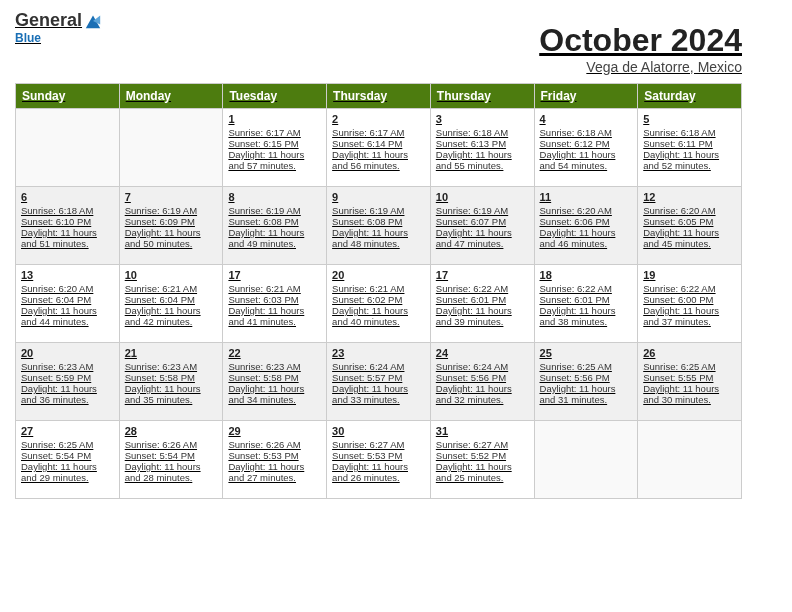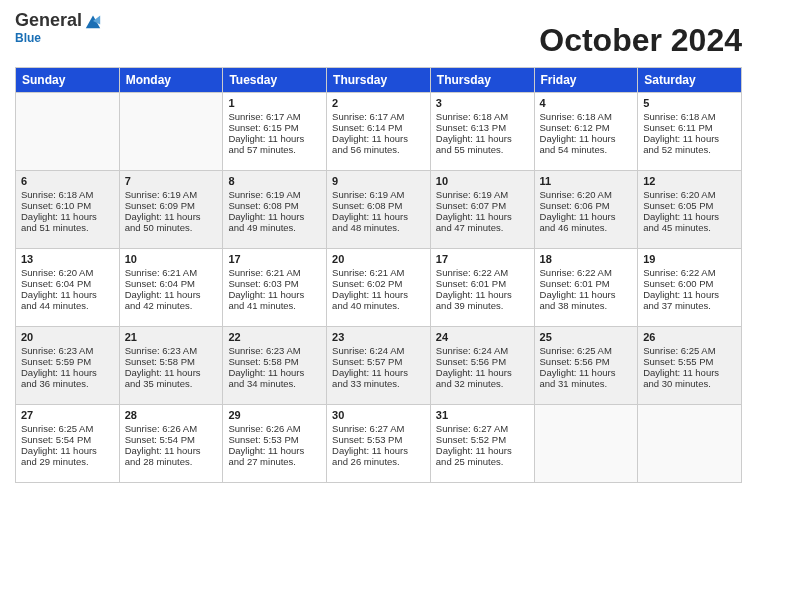--- a/index.html
+++ b/index.html
@@ -8,20 +8,21 @@
       background: #fff;
       width: 792px;
       height: 612px;
       overflow: hidden;
     }
     .page {
       width: 757px;
       height: 612px;
       background: #fff;
       padding: 10px 15px;
+      text-decoration: underline;
     }
     .header {
       display: flex;
       justify-content: space-between;
       align-items: flex-start;
       margin-bottom: 8px;
     }
     .logo {
       display: flex;
       flex-direction: column;
@@ -58,21 +59,21 @@
     .subtitle {
       font-size: 14px;
       color: #444;
     }
     table {
       width: 100%;
       border-collapse: collapse;
       table-layout: fixed;
     }
     .day-header {
-      background-color: #1d4ed8;
+      background-color: #4d7c0f;
       color: #fff;
       text-align: left;
       padding: 5px 6px;
       font-size: 12px;
       font-weight: bold;
       border: 1px solid #ccc;
     }
     .cell {
       border: 1px solid #ccc;
       padding: 4px 5px;
@@ -109,20 +110,21 @@
         <span class="logo-general">General</span>
         <svg class="logo-icon" viewBox="0 0 20 20">
           <polygon points="2,18 10,4 18,18" fill="#1a6fb5"></polygon>
           <polygon points="10,10 18,4 18,14" fill="#5ba3d9"></polygon>
         </svg>
       </div>
       <span class="logo-blue">Blue</span>
     </div>
     <div class="title-block">
       <div class="main-title">October 2024</div>
+      <div class="subtitle">Vega de Alatorre, Mexico</div>
     </div>
   </div>
 
   <table>
     <thead>
       <tr>
         <th class="day-header">Sunday</th>
         <th class="day-header">Monday</th>
         <th class="day-header">Tuesday</th>
         <th class="day-header">Thursday</th>

